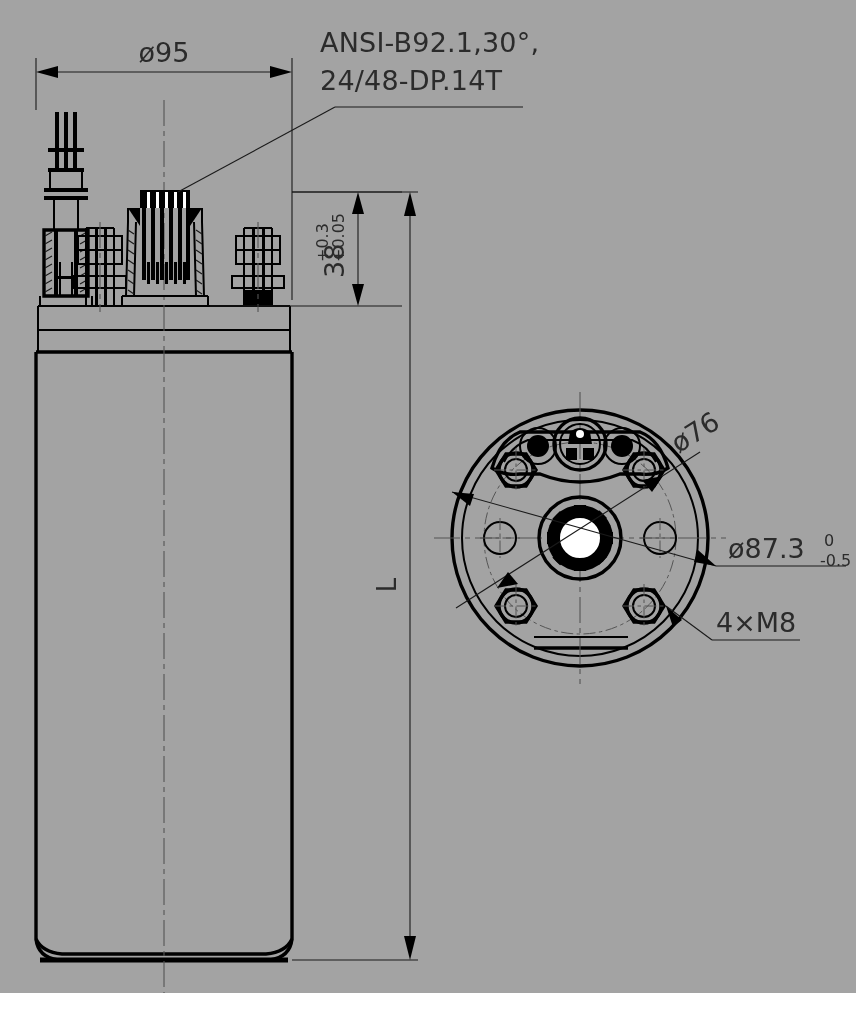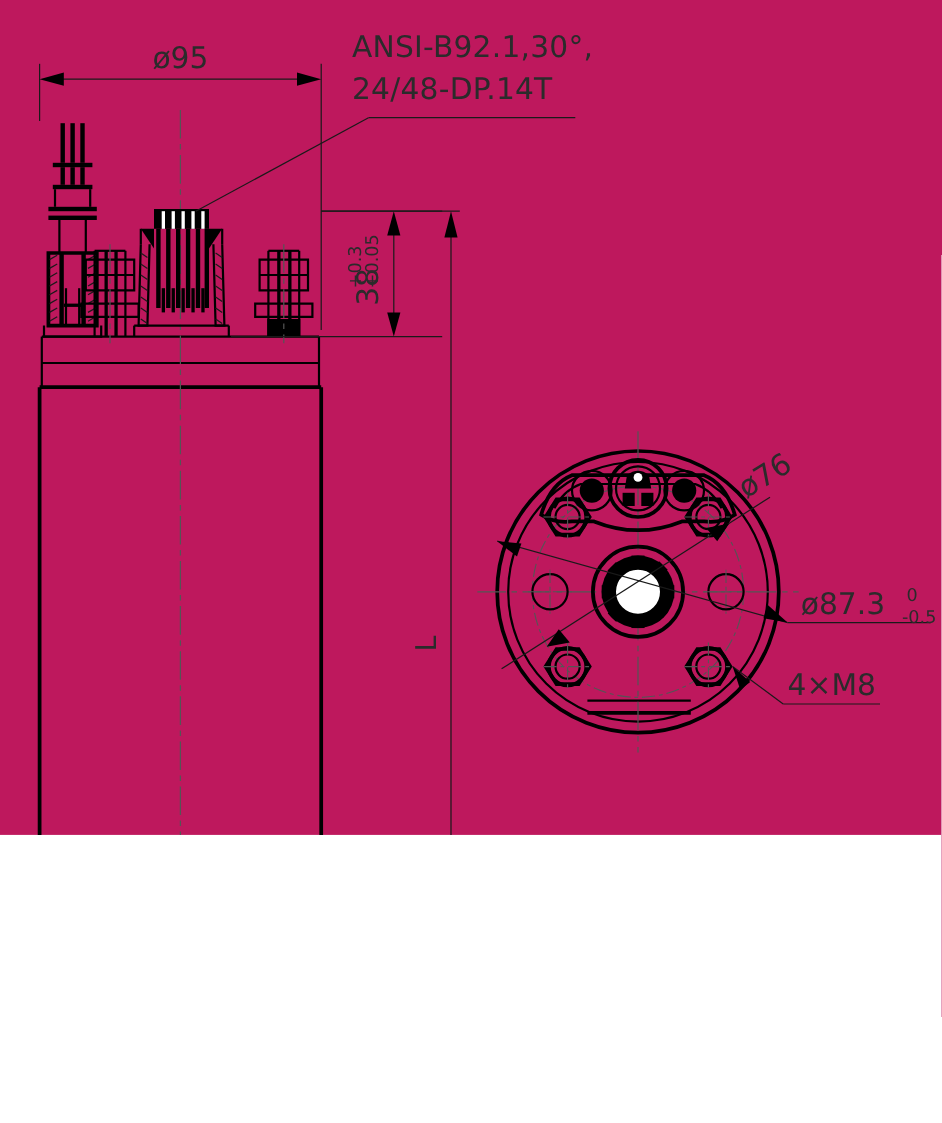--- a/index.html
+++ b/index.html
@@ -7,22 +7,22 @@
     margin: 0;
     padding: 0;
     background: #ffffff;
   }
   body {
     font-family: "Liberation Sans", sans-serif;
   }
   #drawing-root {
     position: relative;
     width: 856px;
-    height: 759px;
-    background: #be185d;
+    height: 993px;
+    background: #a3a3a3;
     overflow: hidden;
   }
   svg.cad {
     display: block;
     width: 856px;
     height: 1021px;
   }
   .thin  { stroke: #1a1a1a; stroke-width: 1.1; fill: none; }
   .med   { stroke: #000000; stroke-width: 2.0; fill: none; }
   .thick { stroke: #000000; stroke-width: 3.4; fill: none; }

